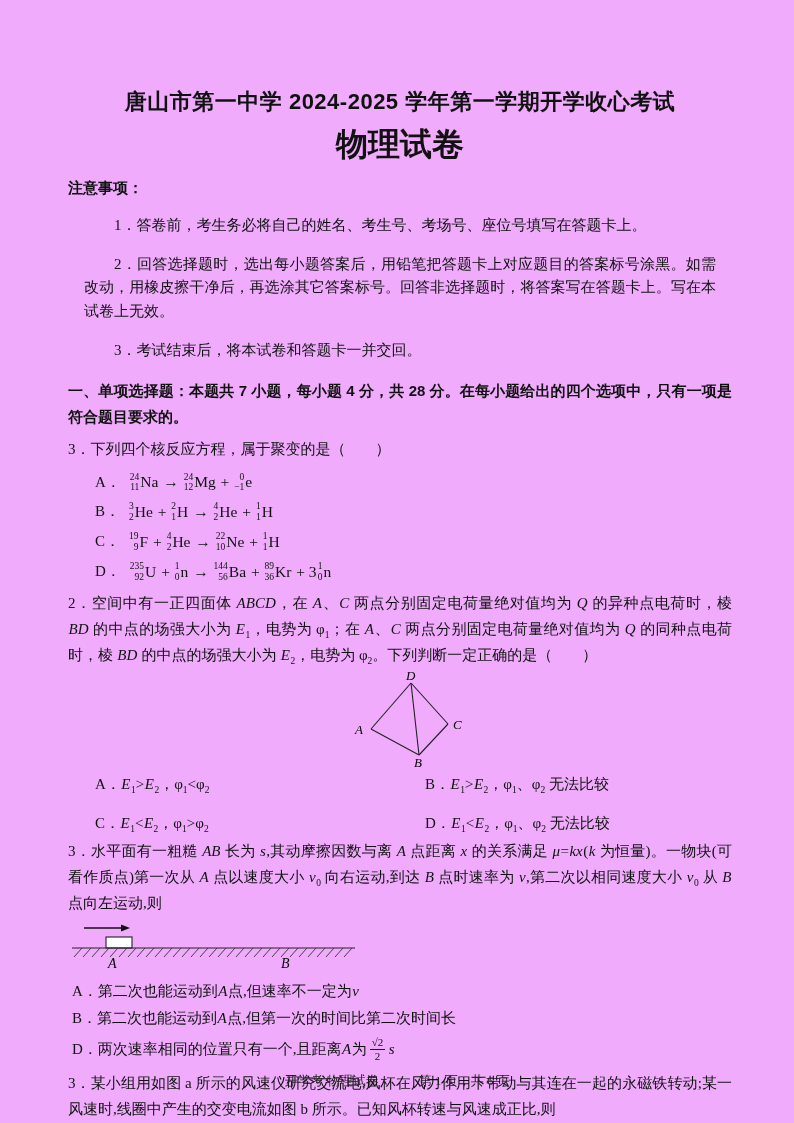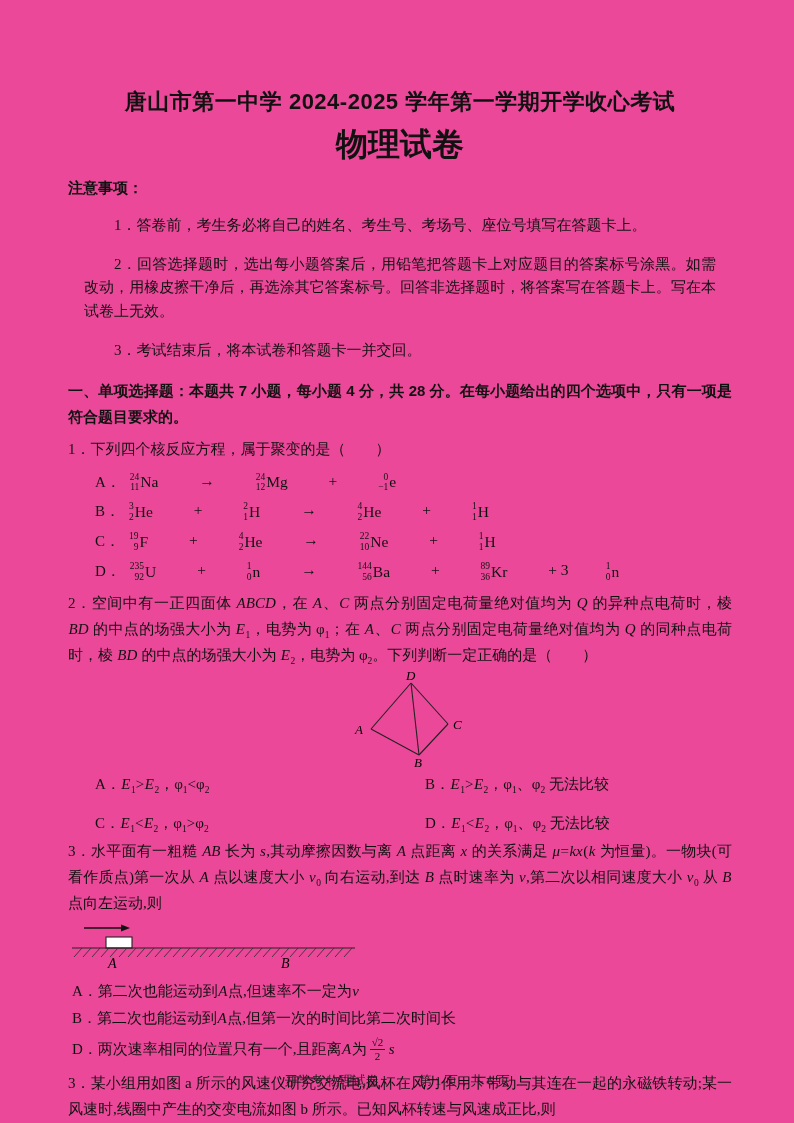--- a/index.html
+++ b/index.html
@@ -1,21 +1,21 @@
 <!DOCTYPE html>
 <html><head>
 <meta charset="utf-8">
 <style>
   * { box-sizing: border-box; }
   html,body { margin:0; padding:0; background:#e8e8e8; }
   .page {
     position: relative;
     width: 794px; height: 1123px;
     margin: 0 auto;
-    background: #ec4899;
+    background: #f0abfc;
     color: #111111;
     font-family: "Liberation Serif", "DejaVu Serif", serif;
     padding: 88px 62px 0 68px;
     overflow: hidden;
   }
   .title {
     margin: 0; text-align: center;
     font-family: "Liberation Sans", "DejaVu Sans", sans-serif;
     font-weight: 700; font-size: 22px; line-height: 1.25;
     letter-spacing: 0.5px;
@@ -40,21 +40,21 @@
     font-weight: 700; font-size: 15px; line-height: 1.75;
     text-align: justify;
   }
   p.stem { margin: 6px 0 0; line-height: 1.73; }
   i { font-style: italic; padding: 0 0.5px; }
   sub { font-size: 9.5px; line-height: 0; }
 
   .options-col { margin: 4px 0 2px 27px; }
   .options-col .option { display: flex; align-items: center; margin: 9px 0; font-size: 15px; }
   .opt-label { margin-right: 8px; white-space: nowrap; }
-  .eq { display: inline-flex; align-items: flex-start; font-size: 15.5px; white-space: pre; gap: 36px; }
+  .eq { display: inline-flex; align-items: center; font-size: 15.5px; white-space: pre; }
 
   .nuclide { display: inline-flex; align-items: center; margin: 0 1px; }
   .nuc-scripts { display: inline-flex; flex-direction: column; align-items: flex-end;
                  font-size: 9.5px; line-height: 1.1; }
   .nuc-sym { font-size: 15.5px; padding-left: 1px; }
 
   .frac { display: inline-flex; flex-direction: column; align-items: center;
           font-size: 11px; line-height: 1.2; margin: 0 3px; vertical-align: middle; }
   .frac-num { border-bottom: 1px solid #111; padding: 0 2px; }
 
@@ -88,21 +88,21 @@
   <div>
     <div class="notes-heading">注意事项：</div>
     <p class="body-text note-item">1．答卷前，考生务必将自己的姓名、考生号、考场号、座位号填写在答题卡上。</p>
     <p class="body-text note-item">2．回答选择题时，选出每小题答案后，用铅笔把答题卡上对应题目的答案标号涂黑。如需改动，用橡皮擦干净后，再选涂其它答案标号。回答非选择题时，将答案写在答题卡上。写在本试卷上无效。</p>
     <p class="body-text note-item">3．考试结束后，将本试卷和答题卡一并交回。</p>
   </div>
 
   <p class="section-heading">一、单项选择题：本题共 7 小题，每小题 4 分，共 28 分。在每小题给出的四个选项中，只有一项是符合题目要求的。</p>
 
   <div>
-    <p class="body-text stem"><span><span>1．下列四个核反应方程，属于聚变的是（　　）</span></span></p>
+    <p class="body-text stem"><span><span>3．下列四个核反应方程，属于聚变的是（　　）</span></span></p>
     <div class="options-col">
       <div class="option">
         <span class="opt-label">A．</span>
         <span class="eq"><span class="nuclide"><span class="nuc-scripts"><span class="nuc-sup">24</span><span class="nuc-sub">11</span></span><span class="nuc-sym">Na</span></span><span><span> → </span></span><span class="nuclide"><span class="nuc-scripts"><span class="nuc-sup">24</span><span class="nuc-sub">12</span></span><span class="nuc-sym">Mg</span></span><span><span> + </span></span><span class="nuclide"><span class="nuc-scripts"><span class="nuc-sup">0</span><span class="nuc-sub">−1</span></span><span class="nuc-sym">e</span></span></span>
       </div>
       <div class="option">
         <span class="opt-label">B．</span>
         <span class="eq"><span class="nuclide"><span class="nuc-scripts"><span class="nuc-sup">3</span><span class="nuc-sub">2</span></span><span class="nuc-sym">He</span></span><span><span> + </span></span><span class="nuclide"><span class="nuc-scripts"><span class="nuc-sup">2</span><span class="nuc-sub">1</span></span><span class="nuc-sym">H</span></span><span><span> → </span></span><span class="nuclide"><span class="nuc-scripts"><span class="nuc-sup">4</span><span class="nuc-sub">2</span></span><span class="nuc-sym">He</span></span><span><span> + </span></span><span class="nuclide"><span class="nuc-scripts"><span class="nuc-sup">1</span><span class="nuc-sub">1</span></span><span class="nuc-sym">H</span></span></span>
       </div>
       <div class="option">

